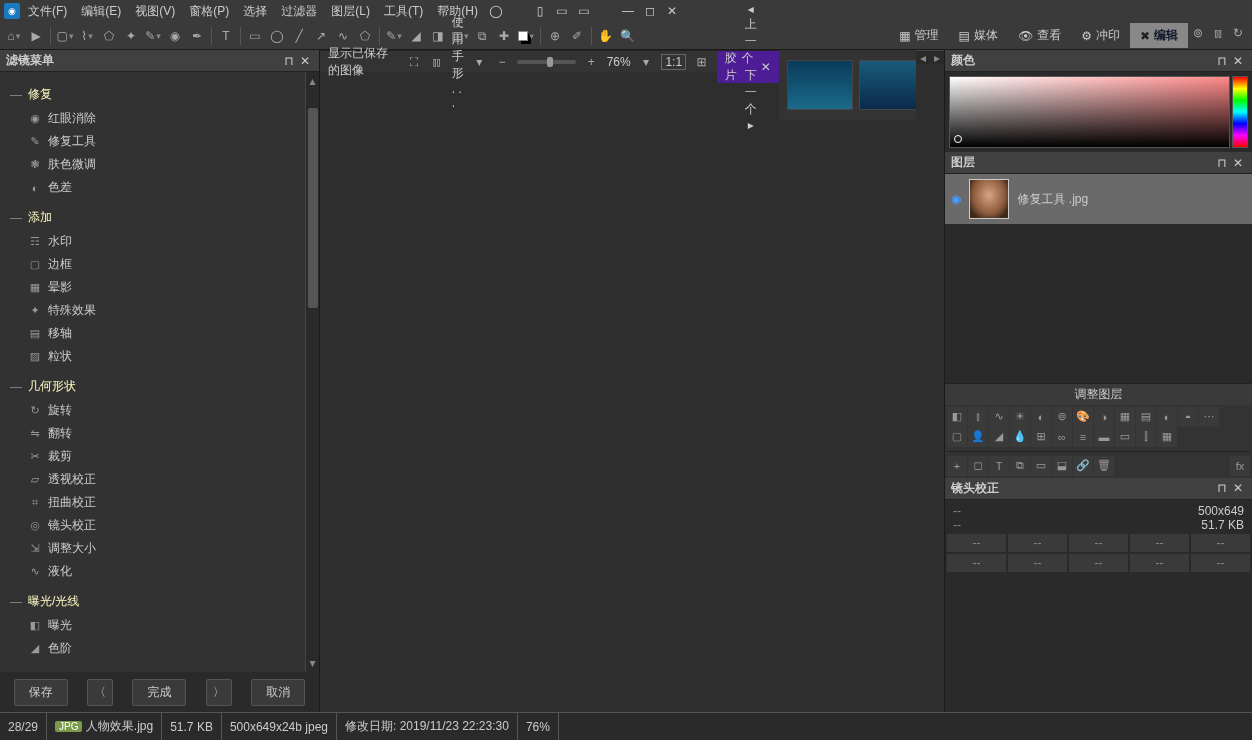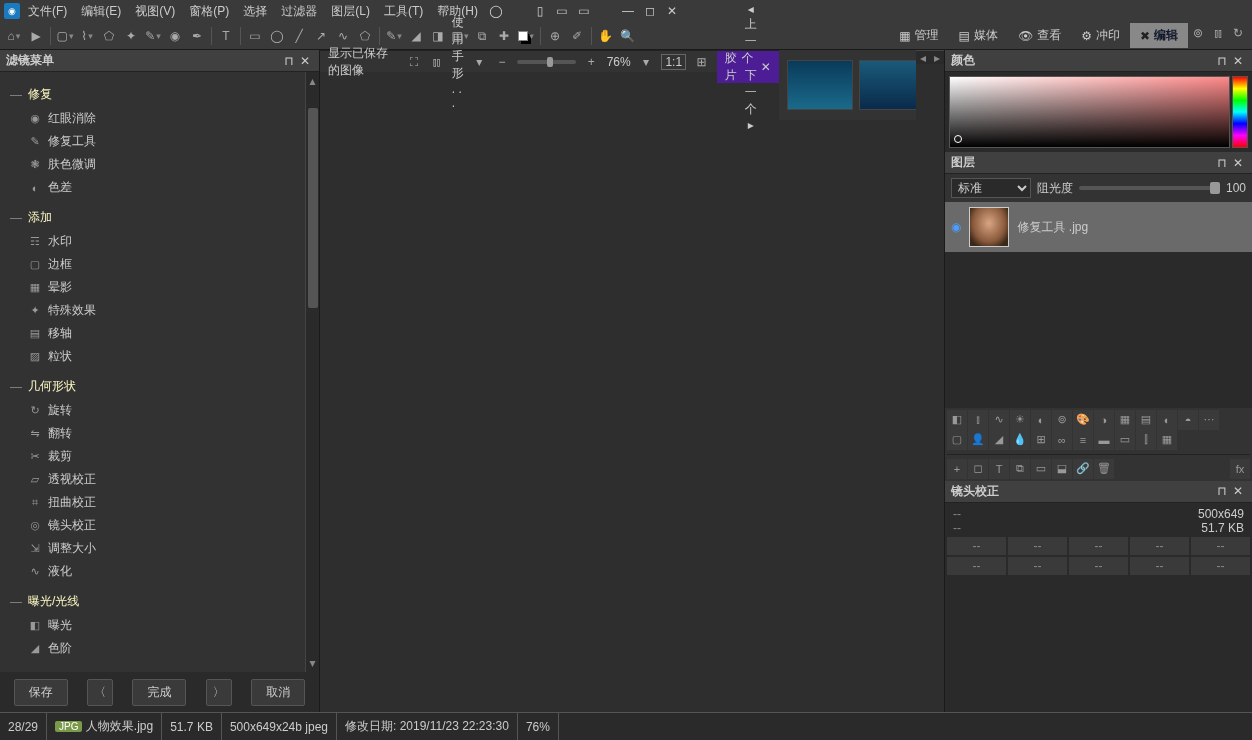--- a/index.html
+++ b/index.html
@@ -333,33 +333,28 @@
     </div>
     <div class="color-picker">
       <div class="color-grad"></div>
       <div class="hue-bar"></div>
     </div>
     <div class="panel-header">
       <span class="title-txt">图层</span>
       <span class="pin-btn">⊓</span>
       <span class="close-btn">✕</span>
     </div>
-    <div class="layer-ctrl">
-      <select><option>标准</option></select>
-      <span>阻光度</span>
-      <div class="opacity-slider"></div>
-      <span>100</span>
-    </div>
     <div class="layer-list">
       <div class="layer-item">
         <span class="layer-vis">◉</span>
         <div class="layer-thumb"></div>
         <span class="layer-name">修复工具 .jpg</span>
       </div>
     </div>
+    <div class="adj-header">调整图层</div>
     <div class="adj-grid">
       <div class="adj-row">
         <div class="adj-btn">◧</div>
         <div class="adj-btn">⫾</div>
         <div class="adj-btn">∿</div>
         <div class="adj-btn">☀</div>
         <div class="adj-btn">◐</div>
         <div class="adj-btn">⊚</div>
         <div class="adj-btn">🎨</div>
         <div class="adj-btn">◑</div>

